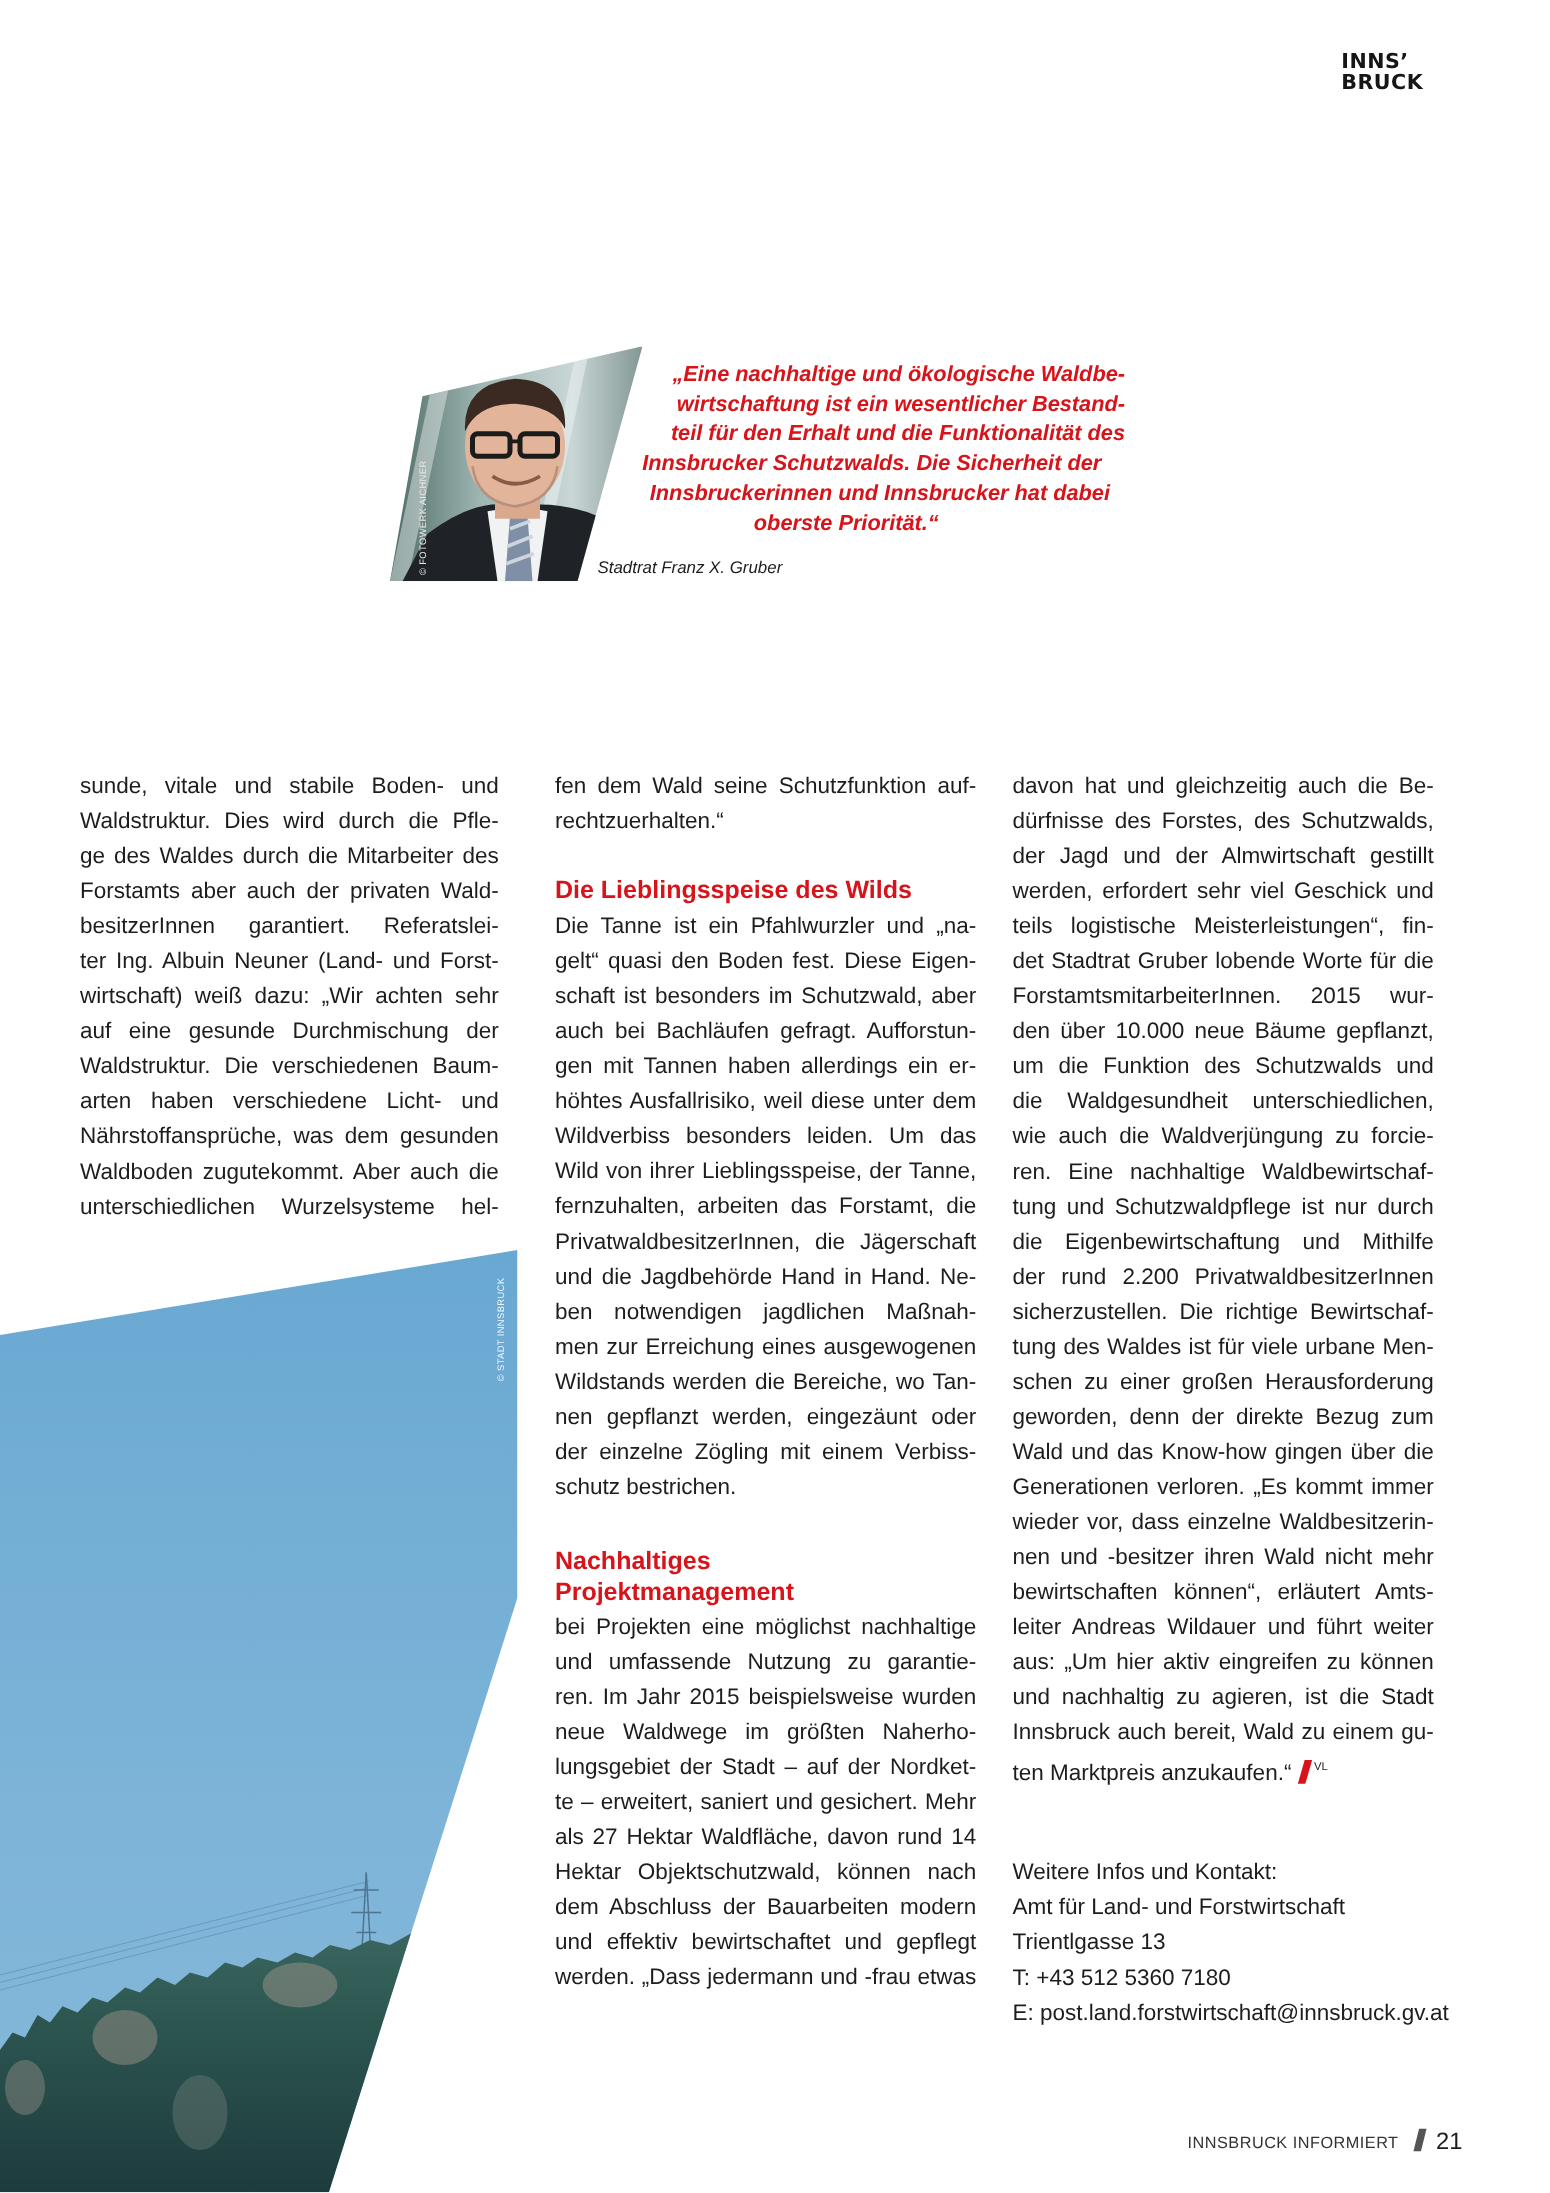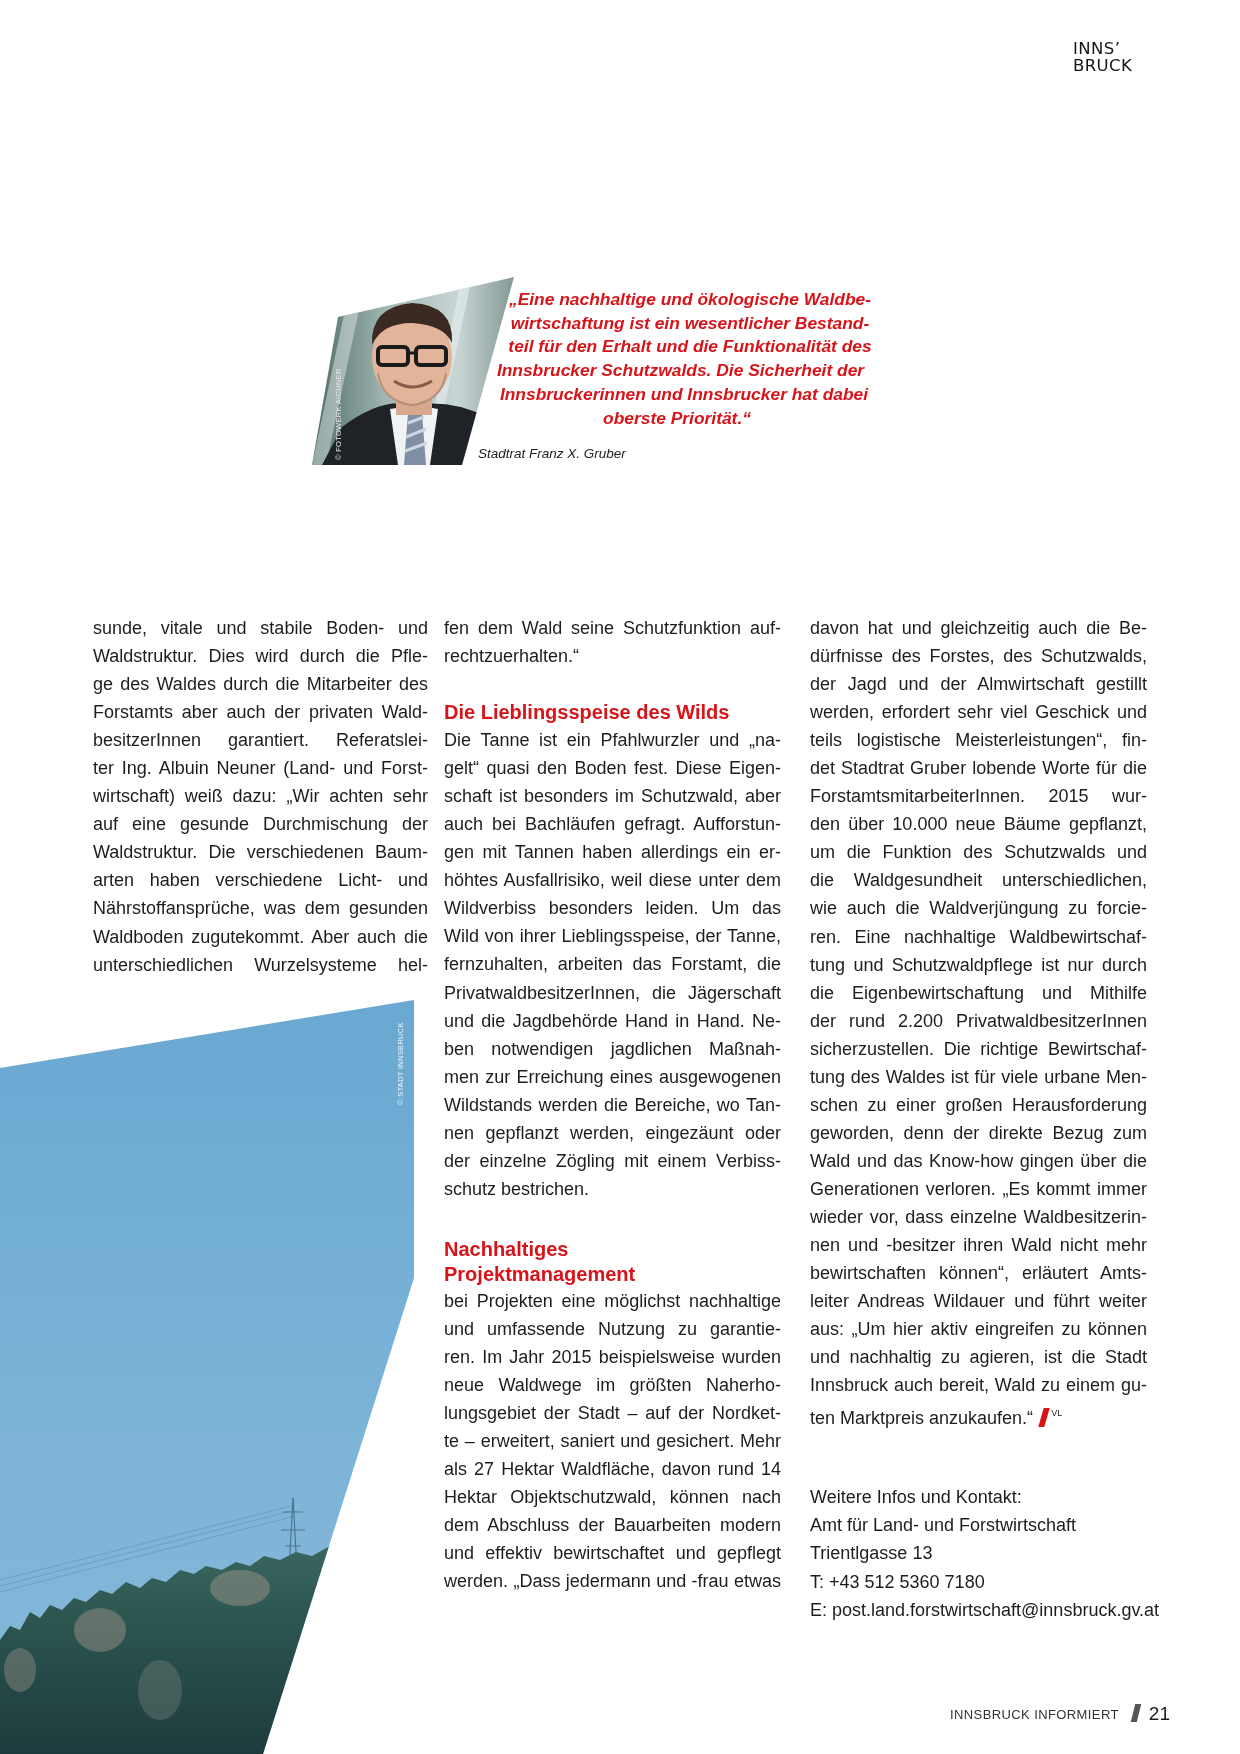--- a/index.html
+++ b/index.html
@@ -1,36 +1,36 @@
 <!DOCTYPE html>
 <html><head>
 <meta charset="utf-8">
 <style>
   html, body { margin:0; padding:0; }
   body { width:1240px; height:1754px; position:relative; background:#ffffff; overflow:hidden;
          font-family:"Liberation Sans", "DejaVu Sans", sans-serif; color:#1d1d1b; }
-  .logo { position:absolute; left:1073px; top:40px; font-family:"DejaVu Sans", sans-serif; font-weight:normal;
+  .logo { position:absolute; left:1073px; top:40px; font-family:"DejaVu Sans", sans-serif; font-weight:bold;
           font-size:16.5px; line-height:17px; letter-spacing:0.4px; color:#161616; }
   .logo div { white-space:nowrap; }
 
   
   .portrait { position:absolute; left:312px; top:277px; width:208px; height:188px; }
   .portrait svg { display:block; }
   .photo-credit { position:absolute; color:#e8e8e8; font-size:7.5px; letter-spacing:0.3px; white-space:nowrap;
                   transform:rotate(-90deg); transform-origin:left top; }
   .quote { position:absolute; left:480px; top:288px; width:420px; color:#d7141a; font-style:italic; font-weight:bold;
            font-size:17.4px; line-height:23.7px; text-align:right; }
-  .quote .ln { display:block; white-space:nowrap;text-align:center; }
+  .quote .ln { display:block; white-space:nowrap; }
   .quote-author { position:absolute; left:478px; top:446px; font-style:italic; font-size:13.5px; color:#1d1d1b; }
 
   
   .col { position:absolute; top:614px; font-size:18px; line-height:28.05px; color:#1d1d1b; }
   .col .ln { display:block; white-space:nowrap; text-align:justify; text-align-last:justify; height:28.05px; }
   .col .ln.last { text-align-last:left; }
-  .col1 { left:93px; width:335px; }
+  .col1 { left:64px; width:335px; }
   .col2 { left:444px; width:337px; }
   .col3 { left:810px; width:337px; }
   .heading { color:#d7141a; font-weight:bold; font-size:20px; line-height:28px; display:block; white-space:nowrap; }
   .gap { height:28px; }
   .contact-title { font-weight:normal; }
   .endmark { display:inline-block; width:6px; height:19px; background:#d7141a; transform:skewX(-16deg); margin-left:8px;
              vertical-align:-3px; }
   .vl { font-size:9px; vertical-align:8px; margin-left:4px; }
 
   

